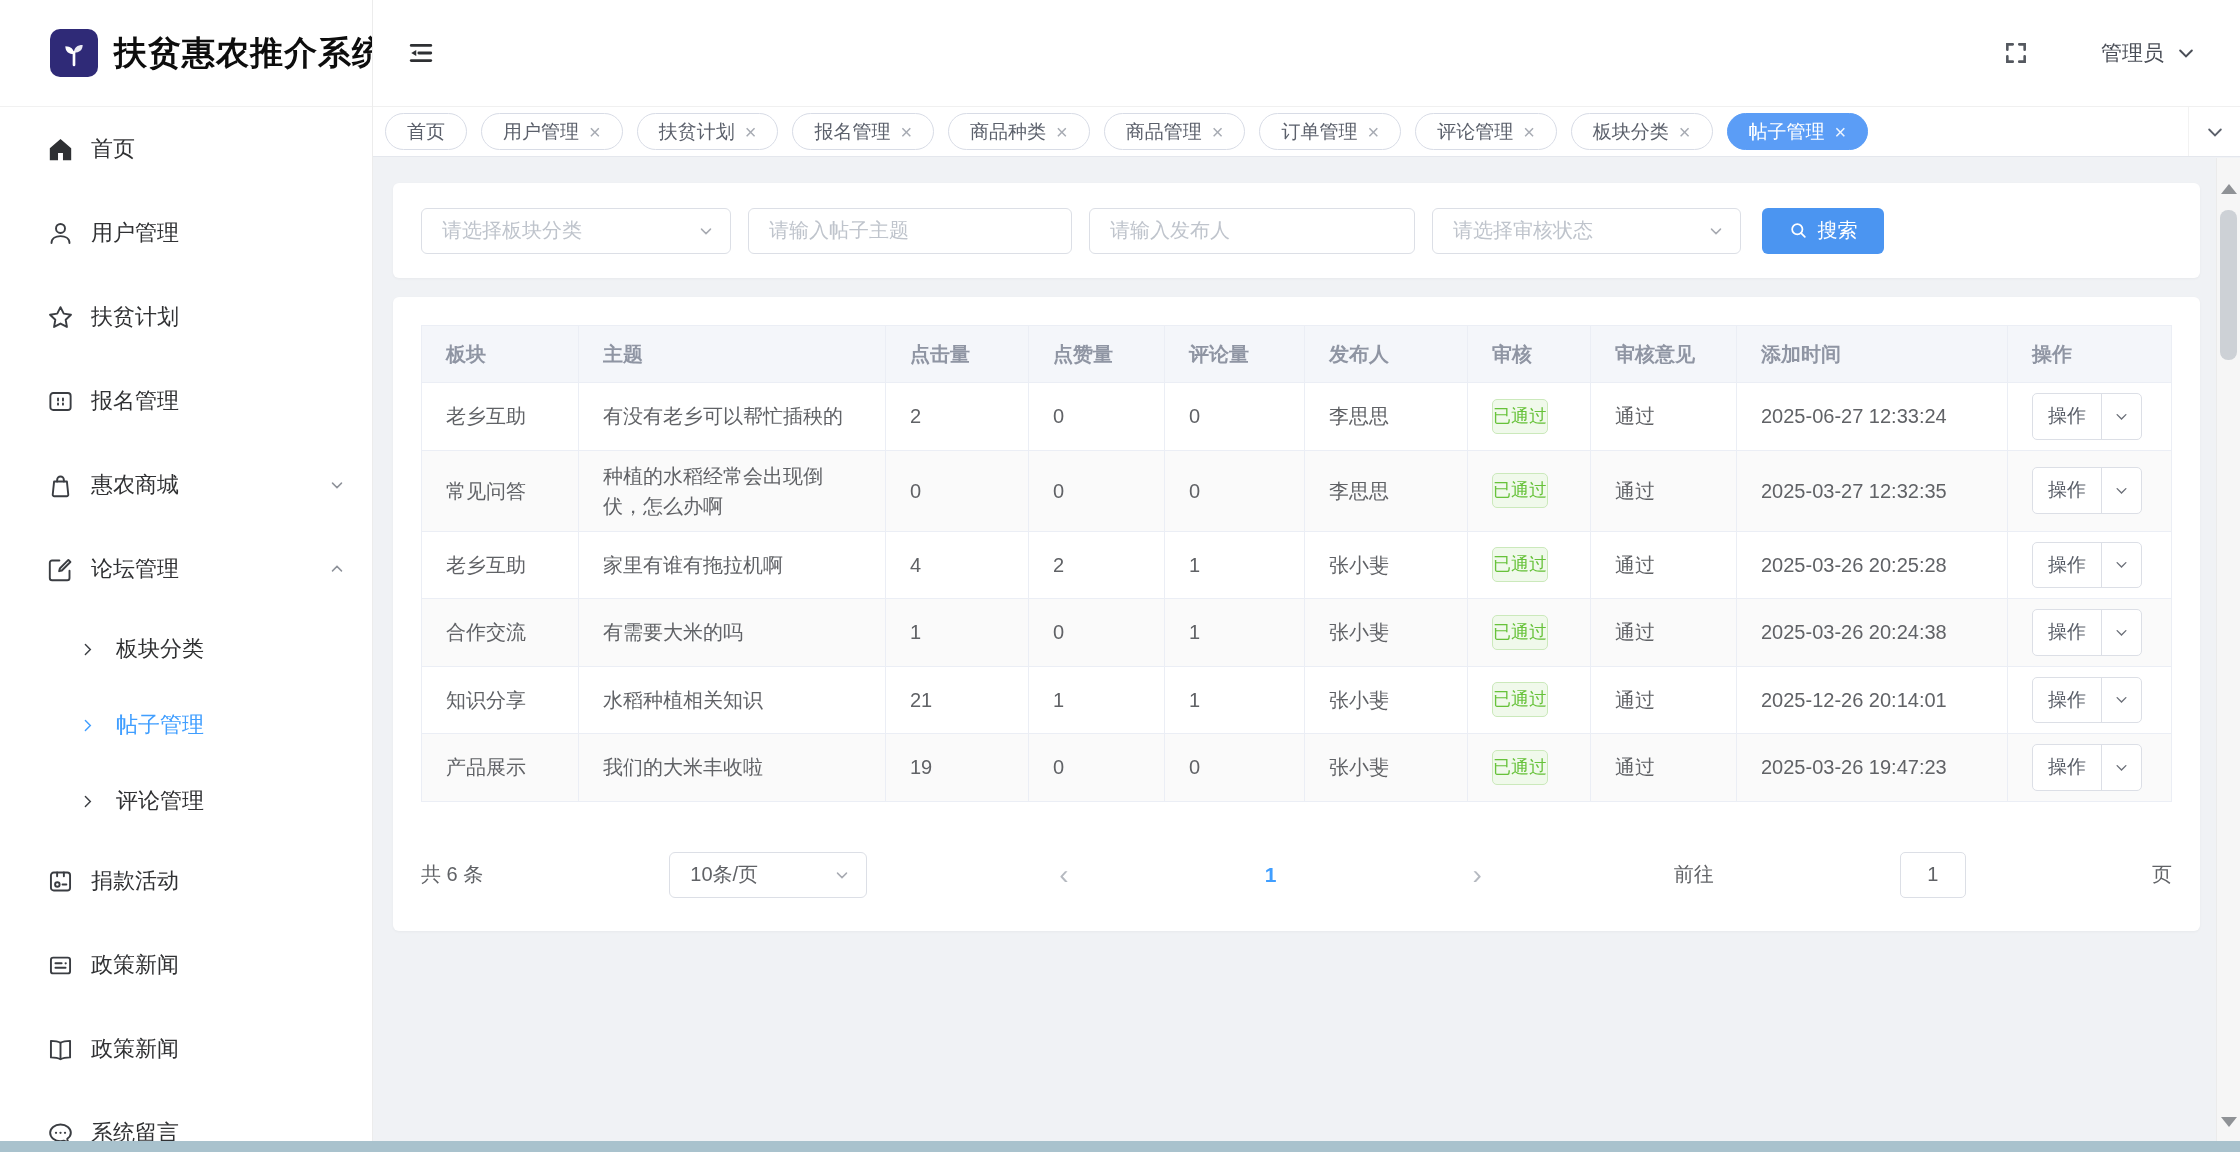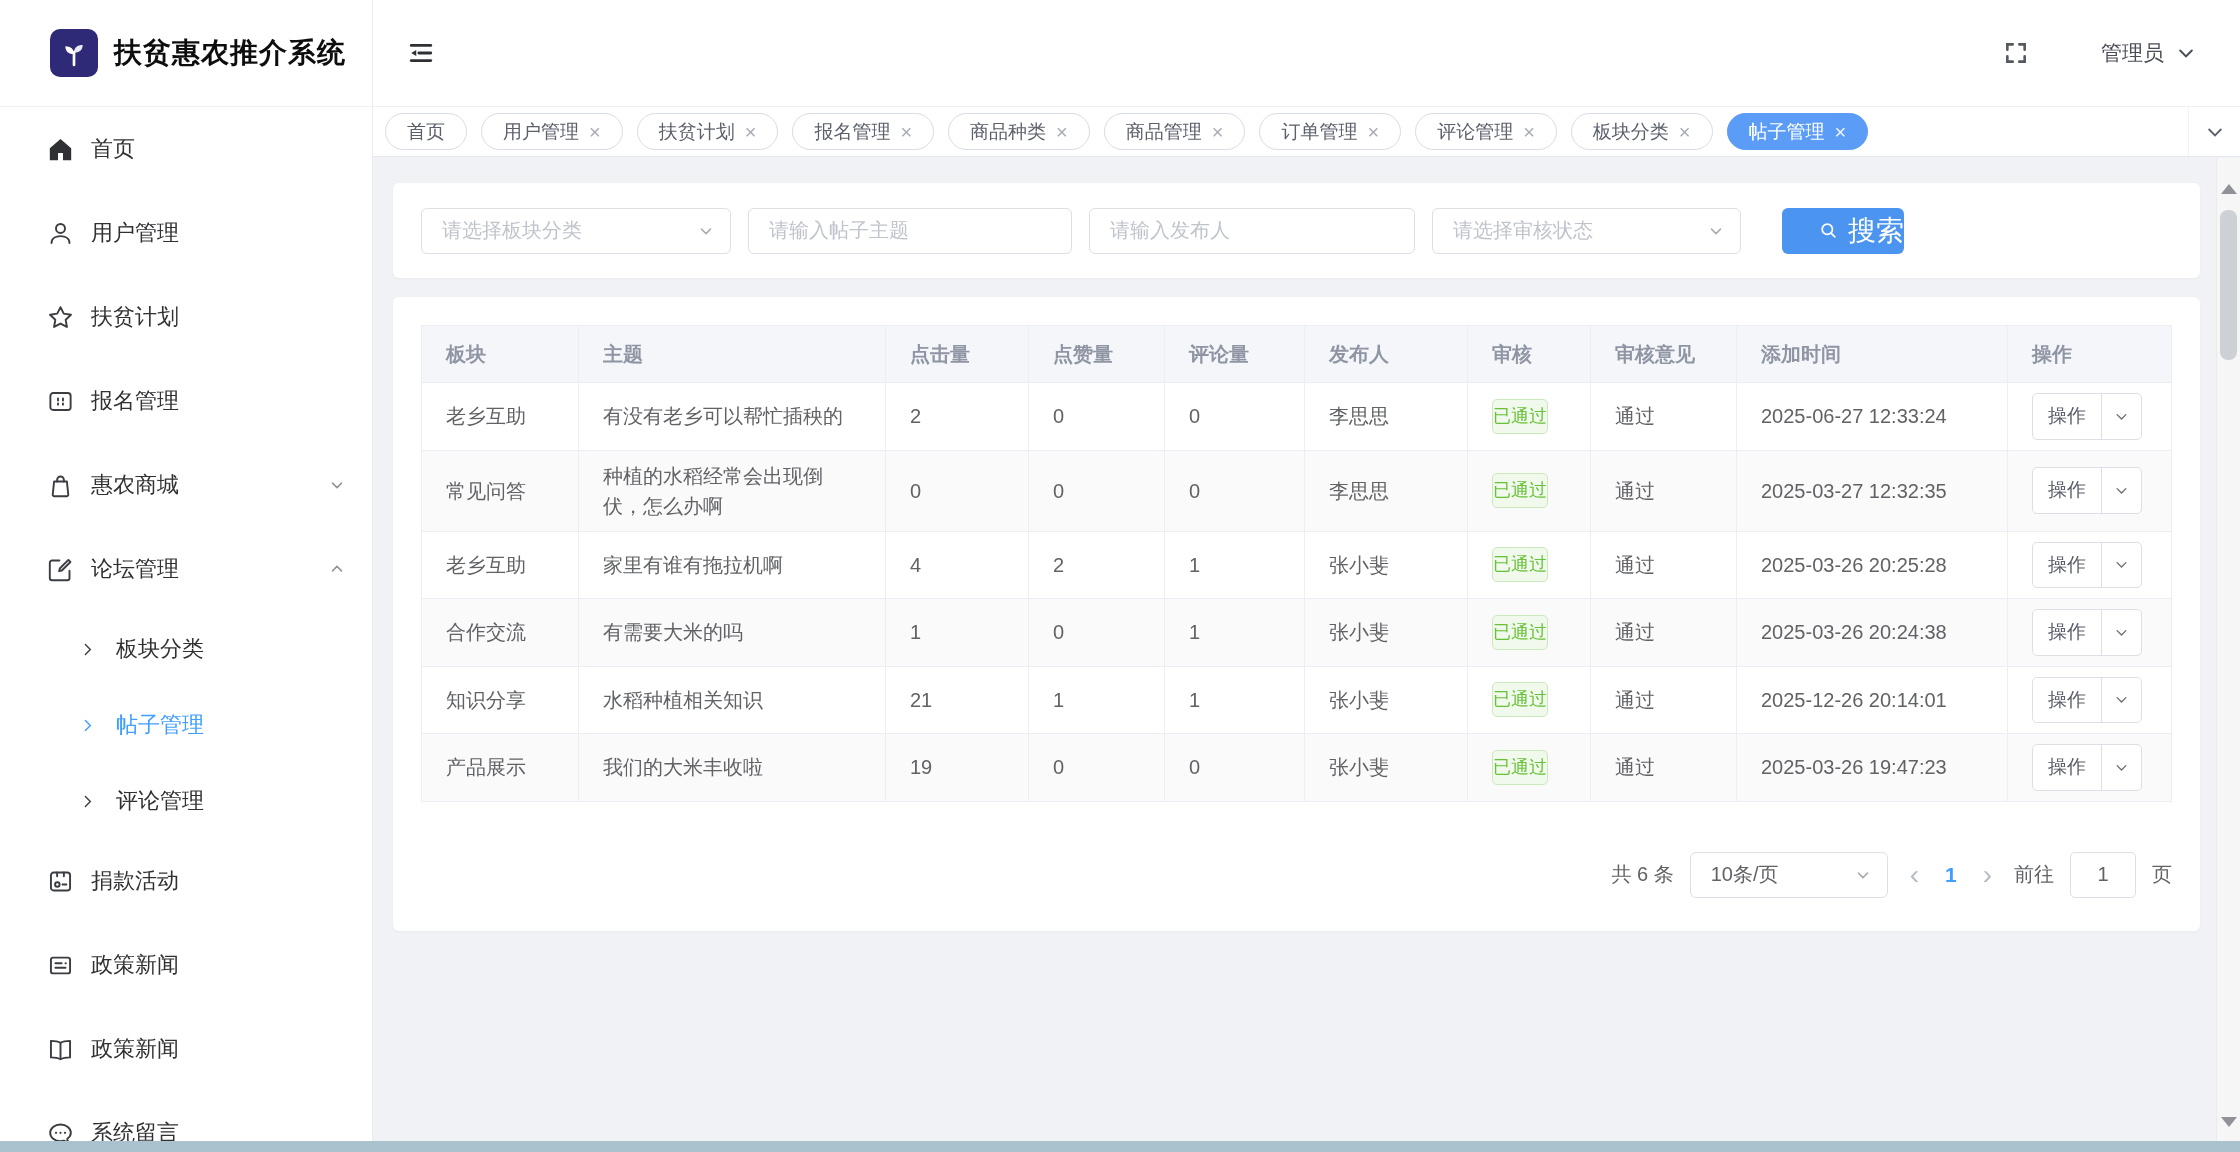--- a/index.html
+++ b/index.html
@@ -4,21 +4,21 @@
 <style>
   *{margin:0;padding:0;box-sizing:border-box}
   html,body{width:2240px;height:1152px;overflow:hidden}
   body{font-family:"Liberation Sans","DejaVu Sans",sans-serif;background:#f0f2f5;position:relative;color:#303133}
   svg{display:block}
 
   
   .sidebar{position:absolute;left:0;top:0;width:373px;height:100%;background:#fff;border-right:1px solid #ececec;z-index:6;overflow:hidden}
   .logo-row{height:107px;display:flex;align-items:center;padding-left:50px;gap:16px;border-bottom:1px solid #f1f1f1}
   .logo-badge{width:48px;height:48px;border-radius:10px;background:var(--logo-bg,#2f2a77);display:flex;align-items:center;justify-content:center;flex:0 0 auto}
-  .logo-title{font-size:28px;font-weight:bold;color:#0d0d0d;letter-spacing:1px;white-space:nowrap}
+  .logo-title{font-size:33px;font-weight:bold;color:#0d0d0d;letter-spacing:1px;white-space:nowrap}
   .menu-item{height:84px;display:flex;align-items:center;padding:0 26px 0 47px;gap:17px;font-size:22px;color:#303133;cursor:pointer;white-space:nowrap}
   .menu-sub{height:76px;padding-left:79px;gap:20px}
   .menu-sub.active{color:var(--primary,#409EFF)}
   .mi-caret{margin-left:auto}
 
   
   .main{position:absolute;left:373px;top:0;right:0;height:100%}
   .topbar{height:107px;background:#fff;display:flex;align-items:center;padding:0 44px 0 34px;border-bottom:1px solid #f0f0f0}
   .topbar .spacer{flex:1}
   .user-box{display:flex;align-items:center;gap:12px;margin-left:72px;cursor:pointer}
@@ -35,38 +35,38 @@
   .card{background:#fff;border-radius:6px;box-shadow:0 1px 3px rgba(0,0,0,.04)}
 
   
   .filter-card{height:95px;display:flex;align-items:center;gap:17px;padding:0 28px;margin-bottom:19px}
   .f-select,.f-input-wrap{position:relative}
   .f-input{height:46px;border:1px solid #dcdfe6;border-radius:6px;font-size:20px;color:#606266;padding:0 20px;background:#fff;outline:none;width:100%}
   .f-input::placeholder{color:#bfc4cc}
   .f-select .f-input{padding-right:50px}
   .sel-caret{position:absolute;right:16px;top:50%;transform:translateY(-50%);pointer-events:none}
   .w1{width:310px}.w2{width:324px}.w3{width:326px}.w4{width:309px}
-  .search-btn{height:46px;width:122px;margin-left:24px;background:var(--search-btn,#4b95f1);border:none;border-radius:6px;color:#fff;font-size:28px;display:flex;align-items:center;justify-content:flex-end;gap:10px;cursor:pointer}
+  .search-btn{height:46px;width:122px;margin-left:4px;background:var(--search-btn,#4b95f1);border:none;border-radius:6px;color:#fff;font-size:20px;display:flex;align-items:center;justify-content:center;gap:10px;cursor:pointer}
 
   
   .table-card{padding:28px;height:634px}
   table{border-collapse:collapse;table-layout:fixed;width:1751px}
   col.c0{width:157px}col.c1{width:307px}col.c2{width:143px}col.c3{width:136px}col.c4{width:140px}
   col.c5{width:163px}col.c6{width:123px}col.c7{width:146px}col.c8{width:271px}col.c9{width:164px}
   th,td{border:1px solid #ebeef5;padding:10px 24px;font-size:20px;text-align:left;vertical-align:middle}
   th{height:57px;background:#f4f6fa;color:#8f95a3;font-weight:bold}
   td{height:61px;color:#606266;line-height:1.5}
   tbody tr:nth-child(even){background:#fafafa}
   .badge{display:inline-block;padding:5px 0;border-radius:5px;background:var(--badge-bg,#f0f9eb);color:var(--badge-text,#67c23a);border:1px solid var(--badge-border,#cbe9bb);font-size:18px;line-height:1.3}
   .act-btn{display:inline-flex;align-items:stretch;border:1px solid #dcdfe6;border-radius:5px;background:#fff;cursor:pointer;overflow:hidden}
   .act-label{padding:8px 15px;font-size:19px;color:#595e68;display:flex;align-items:center}
   .act-caret{padding:8px 12px;border-left:1px solid #dcdfe6;display:flex;align-items:center}
 
   
-  .pager{display:flex;align-items:center;justify-content:flex-end;gap:16px;margin-top:50px;font-size:20px;color:#606266}
+  .pager{display:flex;align-items:center;justify-content:space-between;gap:16px;margin-top:50px;font-size:20px;color:#606266}
   .pg-select{position:relative;width:198px}
   .pg-select .f-input{padding-right:54px;color:#606266}
   .pg-arrow{font-size:28px;color:#b6bac1;padding:0 6px;cursor:default;line-height:1}
   .pg-num{color:var(--primary,#409EFF);font-weight:bold;font-size:21px;padding:0 4px;cursor:pointer}
   .pg-goto{width:66px;height:46px;border:1px solid #dcdfe6;border-radius:5px;font-size:20px;color:#606266;text-align:center;outline:none}
 
   
   .vscroll{position:absolute;right:0;top:158px;bottom:11px;width:24px;background:#f6f6f6;border-left:1px solid #ebebeb;z-index:7}
   .v-up,.v-down{position:absolute;left:0;width:100%;height:34px;display:flex;align-items:center;justify-content:center;cursor:pointer}
   .v-up{top:14px}.v-down{bottom:2px}

